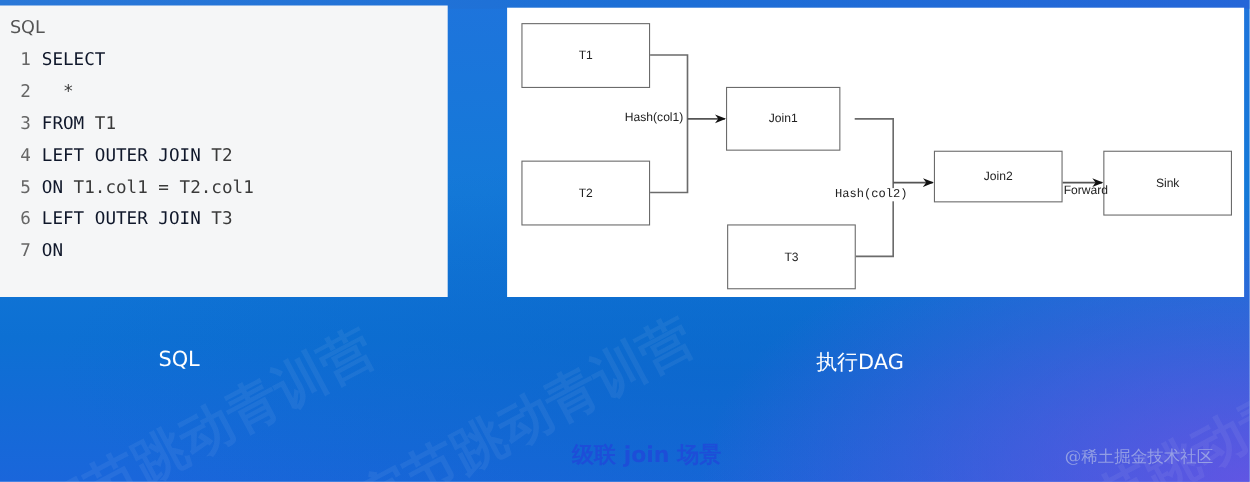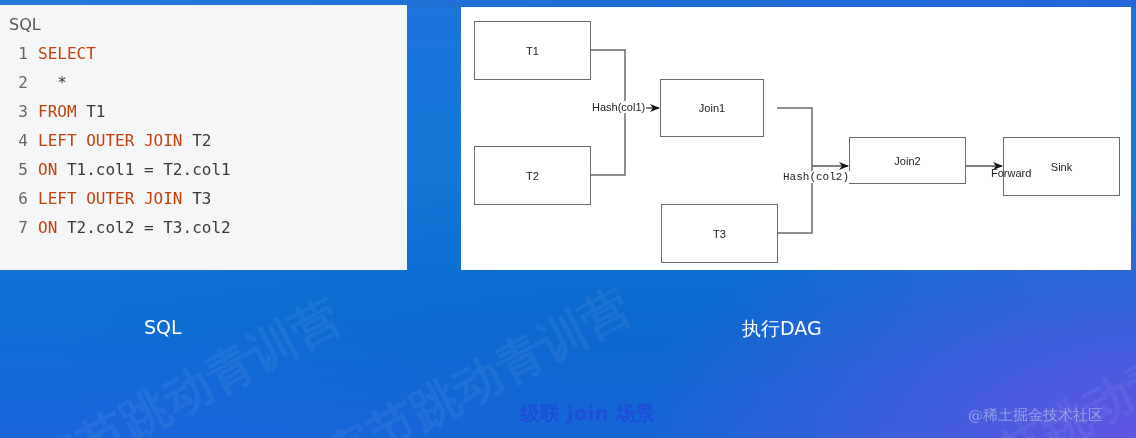--- a/index.html
+++ b/index.html
@@ -24,35 +24,35 @@
     .sql-title {
       position: absolute; left: 9px; top: 10px;
       font-family: "DejaVu Sans", sans-serif; font-size: 16px; color: #555;
     }
     .code {
       position: absolute; left: 0; top: 34px;
       font-family: "DejaVu Sans Mono", monospace; font-size: 16px; line-height: 29px;
     }
     .code-line { display: flex; height: 29px; white-space: pre; }
     .ln { width: 38px; text-align: right; padding-right: 10px; color: #666; }
-    .kw { color: #c2410c; }
+    .kw { color: #0f172a; }
     .tx { color: #3a3a3a; }
     
     .dag-panel {
       position: absolute; left: 461px; top: 7px; width: 670px; height: 263px;
       background: #ffffff;
     }
     .node {
       position: absolute; border: 1.5px solid #6b6b6b; background: #fff;
       display: flex; align-items: center; justify-content: center;
       font-family: "Liberation Sans", sans-serif; font-size: 11px; color: #222;
     }
     .edge-label {
       position: absolute; font-family: "Liberation Sans", sans-serif; font-size: 11px;
-      color: #222; background: #fff; padding: 0 1px; white-space: nowrap; margin-left: 24px;
+      color: #222; background: #fff; padding: 0 1px; white-space: nowrap;
     }
     svg.edges { position: absolute; left: 0; top: 0; }
     
     .caption {
       position: absolute; color: #ffffff; font-family: "DejaVu Sans", sans-serif;
       font-size: 19px; white-space: nowrap;
     }
     .footer-title {
       position: absolute; left: 520px; top: 400px; color: #1d4ed8;
       font-family: "DejaVu Sans", sans-serif; font-weight: bold; font-size: 20px; white-space: nowrap;
@@ -105,21 +105,20 @@
       <span class="tx"> T1.col1 = T2.col1</span>
     </div>
     <div class="code-line">
       <span class="ln">6</span>
       <span class="kw">LEFT OUTER JOIN</span>
       <span class="tx"> T3</span>
     </div>
     <div class="code-line">
       <span class="ln">7</span>
       <span class="kw">ON</span>
-      <span class="tx"> T2.col2 = T3.col2</span>
     </div>
   </div>
 </div>
 
 <div class="dag-panel">
   <svg class="edges" width="670" height="263">
     <defs>
       <marker id="arrow" markerWidth="10" markerHeight="10" refX="9" refY="5" orient="auto" markerUnits="userSpaceOnUse">
         <path d="M0,1 L10,5 L0,9 L3,5 Z" fill="#111"></path>
       </marker>

